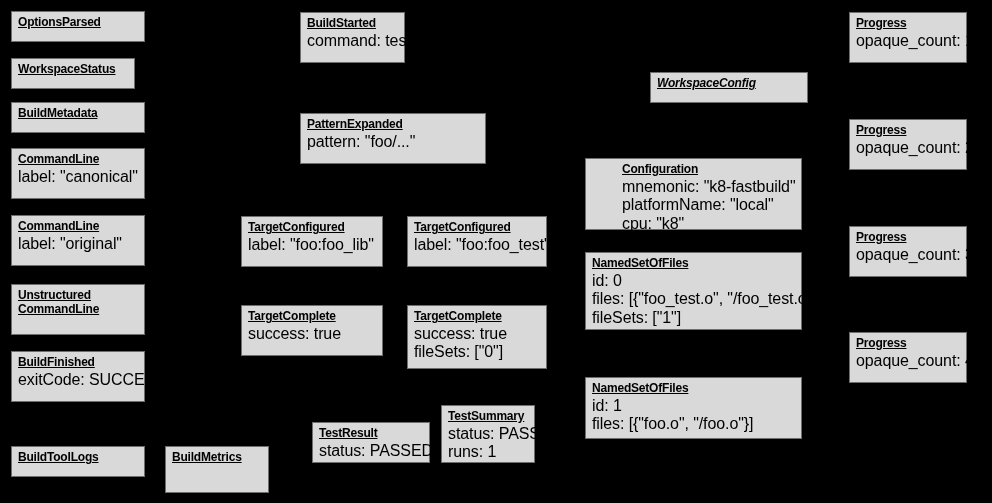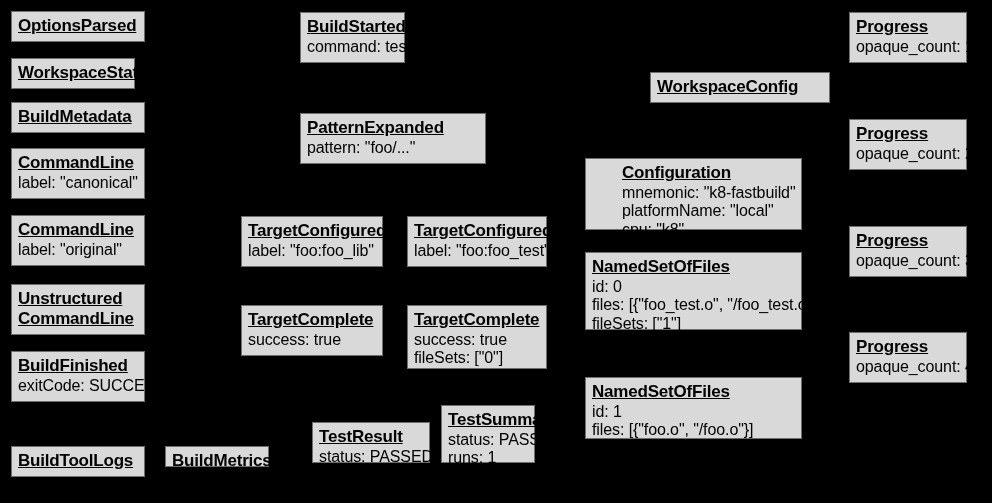--- a/index.html
+++ b/index.html
@@ -20,21 +20,21 @@
     position: absolute;
     box-sizing: border-box;
     background: #d9d9d9;
     border: 1px solid #6e6e6e;
     padding: 4px 6px 5px 6px;
     color: #000000;
     line-height: 1.16;
   }
   .node-title {
     display: block;
-    font-size: 17px;
+    font-size: 12px;
     font-weight: bold;
     text-decoration: underline;
     letter-spacing: -0.2px;
     white-space: nowrap;
     margin-bottom: 1px;
   }
   .node-title.two-line {
     white-space: normal;
   }
   .node-fields {
@@ -79,21 +79,21 @@
       <span class="node-fields">
         <span class="node-field">exitCode: SUCCESS</span>
       </span>
     </div>
     <div class="node" style="left: 11px; top: 284px; width: 134px; height: 51px; background: rgb(217, 217, 217); border-color: rgb(110, 110, 110); color: rgb(0, 0, 0);">
       <span class="node-title two-line">Unstructured CommandLine</span>
     </div>
     <div class="node" style="left: 11px; top: 446px; width: 134px; height: 31px; background: rgb(217, 217, 217); border-color: rgb(110, 110, 110); color: rgb(0, 0, 0);">
       <span class="node-title">BuildToolLogs</span>
     </div>
-    <div class="node" style="left: 165px; top: 446px; width: 104px; height: 21px; background: rgb(217, 217, 217); border-color: rgb(110, 110, 110); color: rgb(0, 0, 0);">
+    <div class="node" style="left: 165px; top: 446px; width: 104px; height: 47px; background: rgb(217, 217, 217); border-color: rgb(110, 110, 110); color: rgb(0, 0, 0);">
       <span class="node-title">BuildMetrics</span>
     </div>
     <div class="node" style="left: 300px; top: 12px; width: 105px; height: 51px; background: rgb(217, 217, 217); border-color: rgb(110, 110, 110); color: rgb(0, 0, 0);">
       <span class="node-title">BuildStarted</span>
       <span class="node-fields">
         <span class="node-field">command: test</span>
       </span>
     </div>
     <div class="node" style="left: 300px; top: 113px; width: 186px; height: 51px; background: rgb(217, 217, 217); border-color: rgb(110, 110, 110); color: rgb(0, 0, 0);">
       <span class="node-title">PatternExpanded</span>
@@ -132,21 +132,21 @@
         <span class="node-field">status: PASSED</span>
       </span>
     </div>
     <div class="node" style="left: 441px; top: 405px; width: 94px; height: 58px; background: rgb(217, 217, 217); border-color: rgb(110, 110, 110); color: rgb(0, 0, 0);">
       <span class="node-title">TestSummary</span>
       <span class="node-fields">
         <span class="node-field">status: PASSED</span>
         <span class="node-field">runs: 1</span>
       </span>
     </div>
-    <div class="node" style="left: 650px; top: 72px; width: 180px; height: 31px; background: rgb(217, 217, 217); border-color: rgb(110, 110, 110); color: rgb(0, 0, 0);">
+    <div class="node" style="left: 650px; top: 72px; width: 158px; height: 31px; background: rgb(217, 217, 217); border-color: rgb(110, 110, 110); color: rgb(0, 0, 0); font-style: italic;">
       <span class="node-title">WorkspaceConfig</span>
     </div>
     <div class="node" style="left: 585px; top: 158px; width: 217px; height: 72px; background: rgb(217, 217, 217); border-color: rgb(110, 110, 110); color: rgb(0, 0, 0); padding-left: 36px;">
       <span class="node-title">Configuration</span>
       <span class="node-fields">
         <span class="node-field">mnemonic: "k8-fastbuild"</span>
         <span class="node-field">platformName: "local"</span>
         <span class="node-field">cpu: "k8"</span>
       </span>
     </div>

